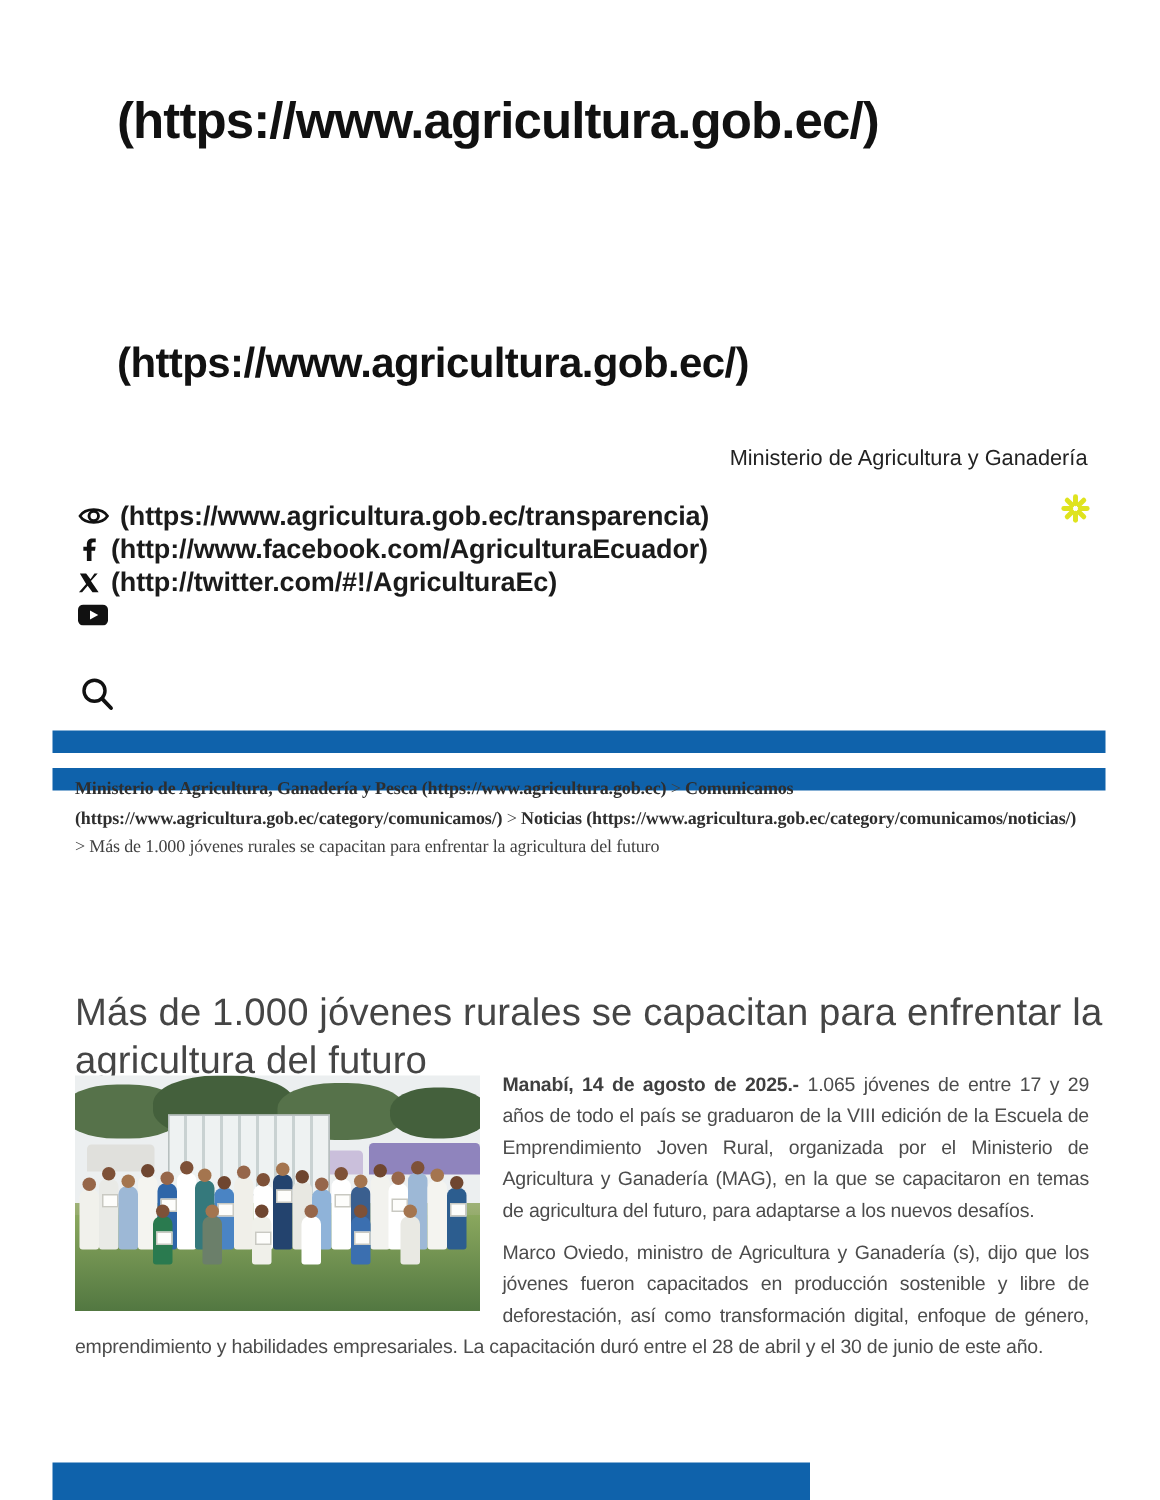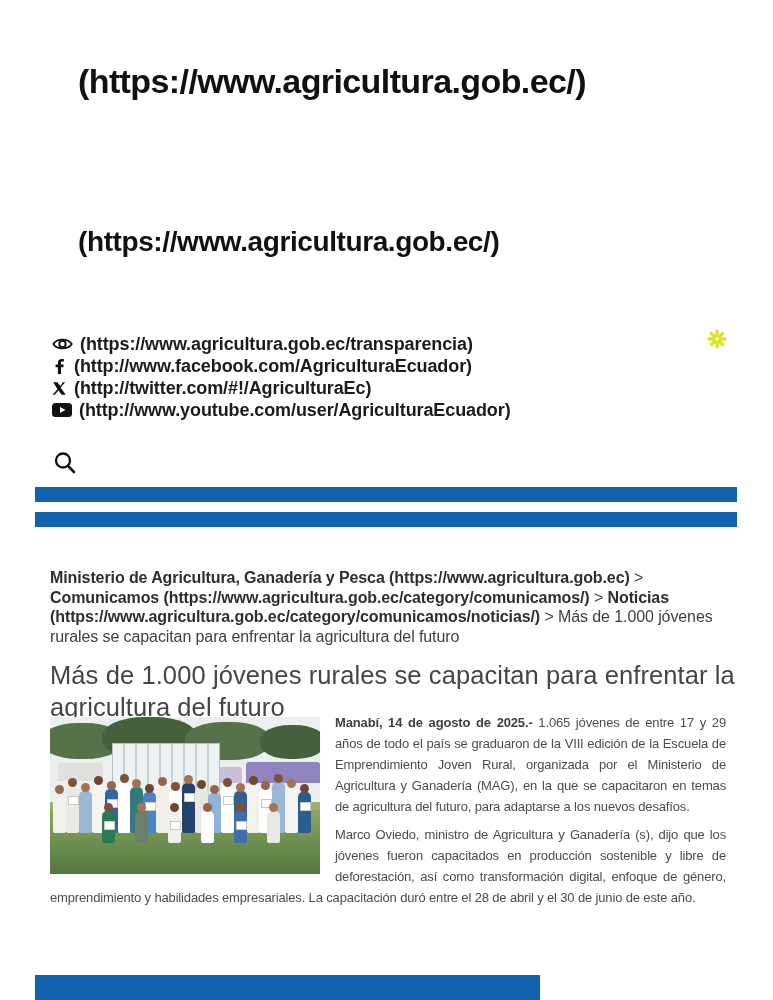--- a/index.html
+++ b/index.html
@@ -19,21 +19,21 @@
   .social-list{position:absolute;left:52px;top:333px;}
   .social-row{display:flex;align-items:center;height:22px;gap:7px;text-decoration:none;color:#1b1b1b;}
   .social-row .lbl{font-size:18px;font-weight:600;letter-spacing:-0.1px;white-space:nowrap;}
   .social-row svg{flex:0 0 auto;display:block;}
 
   .search-btn{position:absolute;left:52px;top:450px;width:26px;height:26px;cursor:pointer;}
 
   .blue-bar{position:absolute;left:35px;width:702px;height:15px;background:#0f62ab;}
   .bar-1{top:487px;} .bar-2{top:512px;}
 
-  .breadcrumb{position:absolute;left:50px;top:568px;width:676px;font-size:16px;line-height:19.5px;color:#3a3a3a;letter-spacing:-0.1px;}
+  .breadcrumb{position:absolute;left:50px;top:516px;width:676px;font-size:12px;line-height:19.5px;color:#3a3a3a;letter-spacing:-0.1px;font-family:Liberation Serif, serif;}
   .breadcrumb .seg-b{font-weight:700;color:#2e2e2e;text-decoration:none;}
   .breadcrumb .seg-r{font-weight:400;color:#3f3f3f;}
 
   .article-title{position:absolute;left:50px;top:642px;width:686px;font-size:25.5px;line-height:32px;font-weight:300;color:#454545;letter-spacing:0.1px;}
 
   .article-body{position:absolute;left:50px;top:712px;width:676px;font-size:13px;line-height:21px;color:#4c4c4c;text-align:justify;letter-spacing:-0.15px;}
   .article-body p{margin:0;}
   .article-body p + p{margin-top:7px;}
   .lead{font-weight:700;color:#3f3f3f;}
 
@@ -54,20 +54,21 @@
   .footer-bar{position:absolute;left:35px;bottom:0;width:505px;height:25px;background:#0f62ab;}
 </style>
 </head>
 <body>
 
 <div class="canvas">
 
   <a class="site-link-1" href="#">(https://www.agricultura.gob.ec/)</a>
   <a class="site-link-2" href="#">(https://www.agricultura.gob.ec/)</a>
 
+  <div class="ministry-name">Ministerio de Agricultura y Ganadería</div>
 
   <div class="spinner">
     <svg width="22" height="22" viewBox="0 0 24 24">
       <g stroke="#dfe31e" stroke-width="3.6" stroke-linecap="round">
         <line x1="12" y1="3.5" x2="12" y2="8.5"></line>
         <line x1="12" y1="3.5" x2="12" y2="8.5" transform="rotate(45 12 12)"></line>
         <line x1="12" y1="3.5" x2="12" y2="8.5" transform="rotate(90 12 12)"></line>
         <line x1="12" y1="3.5" x2="12" y2="8.5" transform="rotate(135 12 12)"></line>
         <line x1="12" y1="3.5" x2="12" y2="8.5" transform="rotate(180 12 12)"></line>
         <line x1="12" y1="3.5" x2="12" y2="8.5" transform="rotate(225 12 12)"></line>
@@ -103,21 +104,20 @@
       </span>
       <span class="lbl">(http://twitter.com/#!/AgriculturaEc)</span>
     </a>
     <a class="social-row" href="#">
       <span>
         <svg width="20" height="14" viewBox="0 0 20 14">
           <rect x="0" y="0" width="20" height="14" rx="3.5" fill="#111"></rect>
           <path d="M8 4 L13.5 7 L8 10 Z" fill="#fff"></path>
         </svg>
       </span>
-      <span class="lbl">(http://www.youtube.com/user/AgriculturaEcuador)</span>
     </a>
   </div>
 
   <div class="search-btn">
     <svg width="26" height="26" viewBox="0 0 26 26">
       <circle cx="11" cy="10.5" r="7" fill="none" stroke="#111" stroke-width="2.3"></circle>
       <line x1="16" y1="15.8" x2="22" y2="22" stroke="#111" stroke-width="2.6" stroke-linecap="round"></line>
     </svg>
   </div>
 

